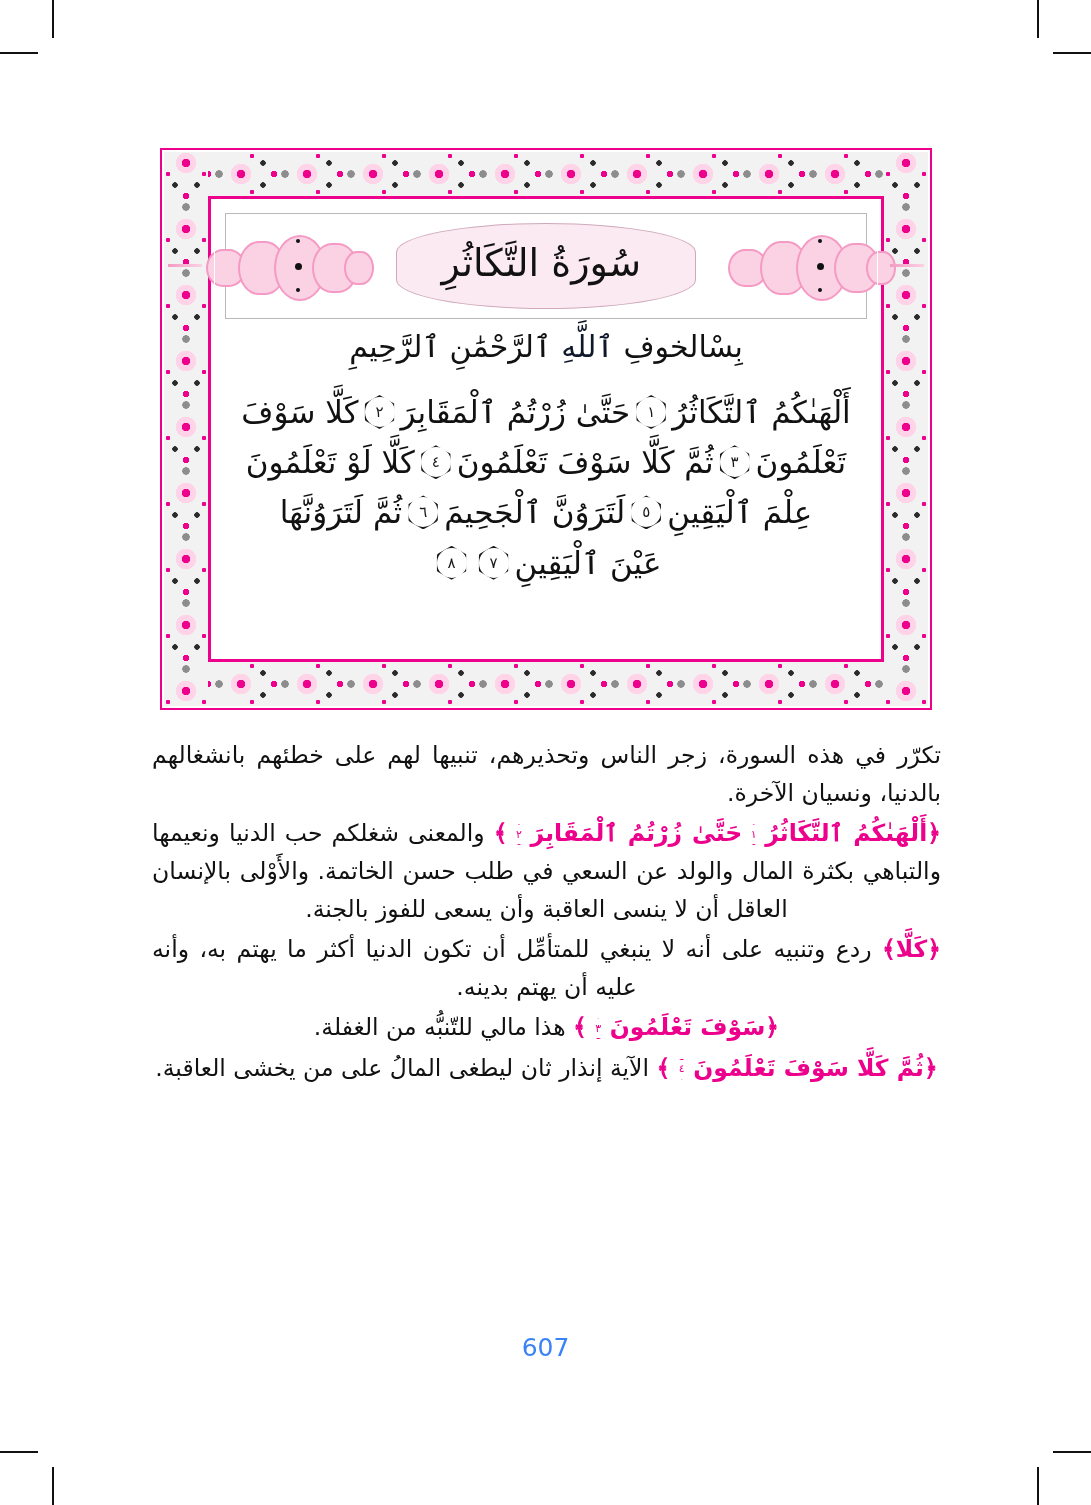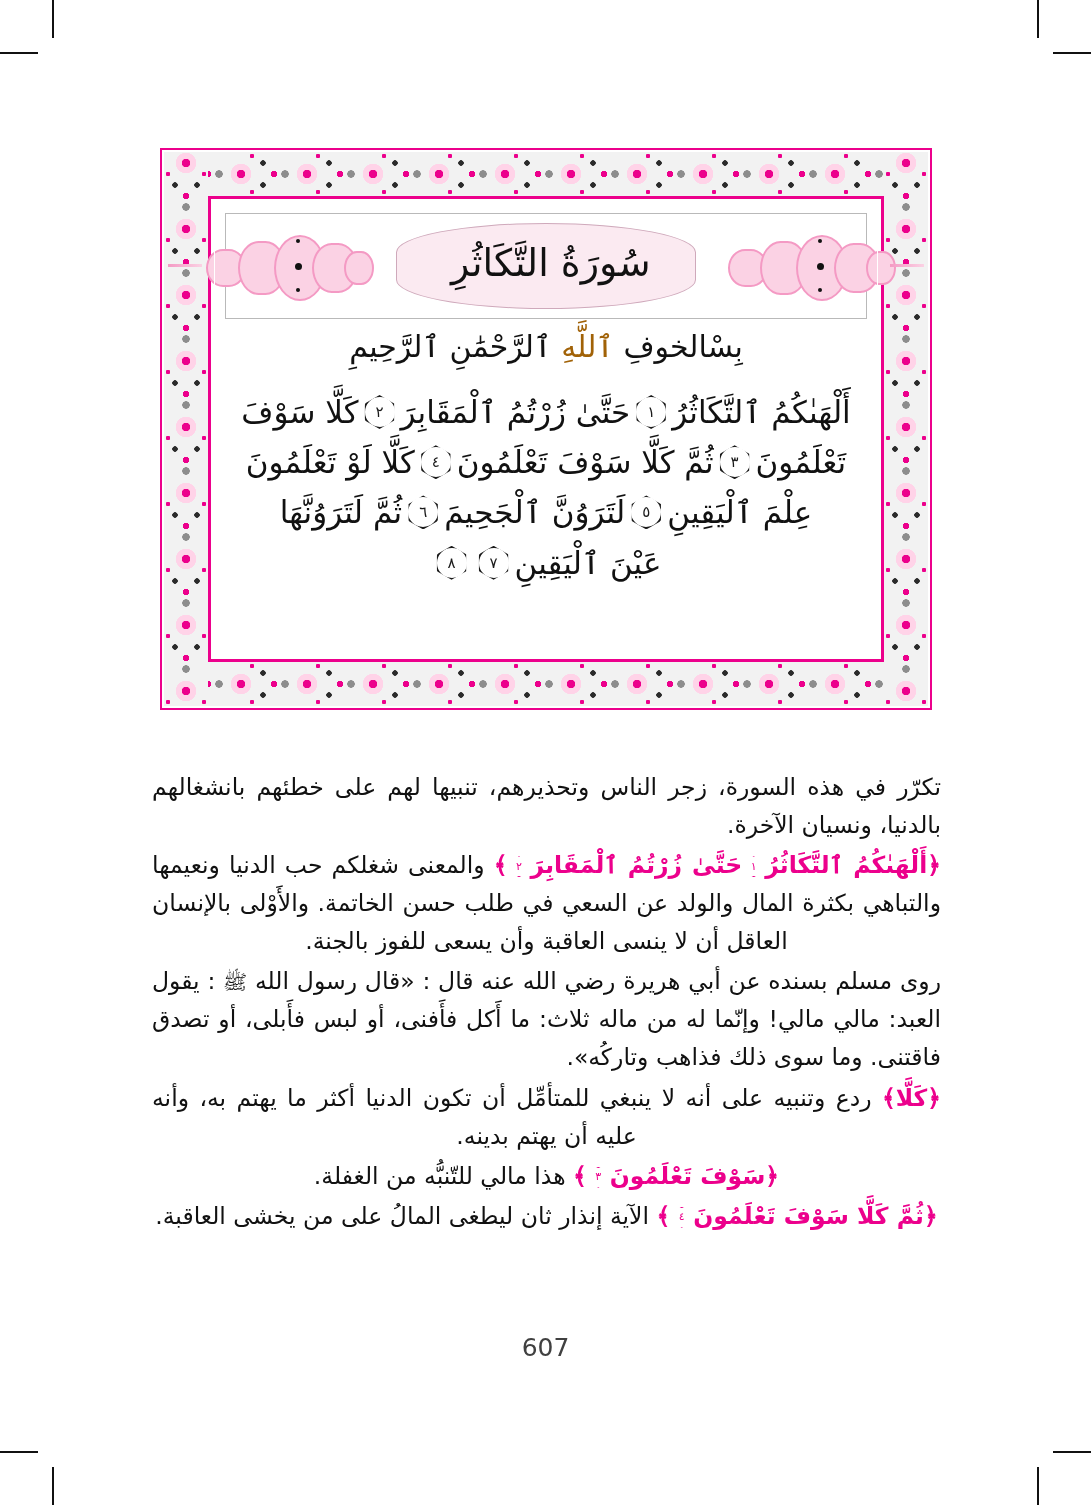--- a/index.html
+++ b/index.html
@@ -157,21 +157,21 @@
 
   .cartouche {
     position: relative;
     margin: 0 26px;
     padding: 6px 54px 10px;
     background: #fbeaf1;
     border: 1px solid #cfa9bb;
     border-radius: 50% 50% 50% 50% / 34% 34% 34% 34%;
     display: flex;
     align-items: center;
-    justify-content: flex-end;
+    justify-content: flex-start;
     min-width: 300px;
     height: 86px;
     box-sizing: border-box;
   }
   .surah-title {
     font-family: "DejaVu Sans", "Liberation Sans", sans-serif;
     font-size: 38px;
     color: #111;
     white-space: nowrap;
     line-height: 1.25;
@@ -180,21 +180,21 @@
   
   .basmala {
     position: absolute;
     left: 0; right: 0;
     top: 130px;
     text-align: center;
     font-size: 30px;
     color: #111;
     letter-spacing: 0.5px;
   }
-  .basmala .allah { color: #a16207; }
+  .basmala .allah { color: #0f172a; }
 
   .ayat {
     position: absolute;
     left: 14px; right: 14px;
     top: 188px;
     bottom: 8px;
     text-align: center;
     font-size: 31px;
     line-height: 1.62;
     color: #111;
@@ -225,21 +225,20 @@
   .commentary {
     position: absolute;
     left: 152px;
     right: 150px;
     top: 736px;
     direction: rtl;
     text-align: justify;
     color: #111;
     font-size: 23.5px;
     line-height: 1.62;
-    margin-top: 32px;
   }
   .commentary p {
     margin: 0 0 2px 0;
     text-align: justify;
     text-align-last: center;
   }
   .commentary p.flow { text-align-last: auto; }
   .quote {
     color: #ec008c;
     font-weight: 600;
@@ -264,21 +263,21 @@
   }
   .salla { font-size: 20px; }
 
   
   .page-number {
     position: absolute;
     left: 0; right: 0;
     top: 1333px;
     text-align: center;
     font-size: 25px;
-    color: #404040;
+    color: #3b82f6;
     direction: ltr;
   }
 </style>
 </head>
 <body>
 
 <div class="crop v crop-tl-v"></div>
 <div class="crop h crop-tl-h"></div>
 <div class="crop v crop-tr-v"></div>
 <div class="crop h crop-tr-h"></div>
@@ -336,19 +335,18 @@
         <div class="line"><span>تَعْلَمُونَ</span><span class="ayah-mark"><span class="hex"></span><span class="num">٣</span></span><span>ثُمَّ كَلَّا سَوْفَ تَعْلَمُونَ</span><span class="ayah-mark"><span class="hex"></span><span class="num">٤</span></span><span>كَلَّا لَوْ تَعْلَمُونَ</span></div>
         <div class="line"><span>عِلْمَ ٱلْيَقِينِ</span><span class="ayah-mark"><span class="hex"></span><span class="num">٥</span></span><span>لَتَرَوُنَّ ٱلْجَحِيمَ</span><span class="ayah-mark"><span class="hex"></span><span class="num">٦</span></span><span>ثُمَّ لَتَرَوُنَّهَا</span></div>
         <div class="line"><span>عَيْنَ ٱلْيَقِينِ</span><span class="ayah-mark"><span class="hex"></span><span class="num">٧</span></span><span class="ayah-mark"><span class="hex"></span><span class="num">٨</span></span></div>
       </div>
   </div>
 </div>
 
 <div class="commentary" id="commentary-container">
     <p class="flow"><span>تكرّر في هذه السورة، زجر الناس وتحذيرهم، تنبيها لهم على خطئهم بانشغالهم بالدنيا، ونسيان الآخرة.</span></p>
     <p><span class="quote brk">﴿</span><span class="quote">أَلْهَىٰكُمُ ٱلتَّكَاثُرُ</span><span class="q-mark"><span class="hex"></span><span class="num">١</span></span><span class="quote">حَتَّىٰ زُرْتُمُ ٱلْمَقَابِرَ</span><span class="q-mark"><span class="hex"></span><span class="num">٢</span></span><span class="quote brk">﴾</span><span> والمعنى شغلكم حب الدنيا ونعيمها والتباهي بكثرة المال والولد عن السعي في طلب حسن الخاتمة. والأَوْلى بالإنسان العاقل أن لا ينسى العاقبة وأن يسعى للفوز بالجنة.</span></p>
-    <p class="flow"><span>روى مسلم بسنده عن أبي هريرة رضي الله عنه قال : «قال رسول الله </span><span class="salla">ﷺ</span><span> : يقول العبد: مالي مالي! وإنّما له من ماله ثلاث: ما أَكل فأَفنى، أو لبس فأَبلى، أو تصدق فاقتنى. وما سوى ذلك فذاهب وتاركُه».</span></p>
     <p><span class="quote brk">﴿</span><span class="quote">كَلَّا</span><span class="quote brk">﴾</span><span> ردع وتنبيه على أنه لا ينبغي للمتأمِّل أن تكون الدنيا أكثر ما يهتم به، وأنه عليه أن يهتم بدينه.</span></p>
     <p><span class="quote brk">﴿</span><span class="quote">سَوْفَ تَعْلَمُونَ</span><span class="q-mark"><span class="hex"></span><span class="num">٣</span></span><span class="quote brk">﴾</span><span> هذا مالي للتّنبُّه من الغفلة.</span></p>
     <p><span class="quote brk">﴿</span><span class="quote">ثُمَّ كَلَّا سَوْفَ تَعْلَمُونَ</span><span class="q-mark"><span class="hex"></span><span class="num">٤</span></span><span class="quote brk">﴾</span><span> الآية إنذار ثان ليطغى المالُ على من يخشى العاقبة.</span></p>
   </div>
 
 <div class="page-number">607</div>
 
 </body></html>

